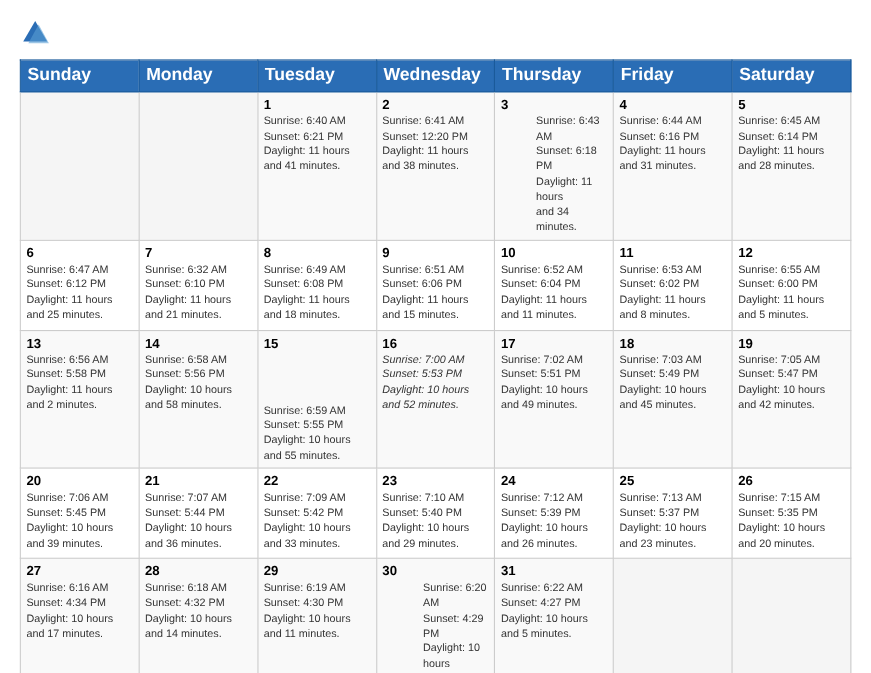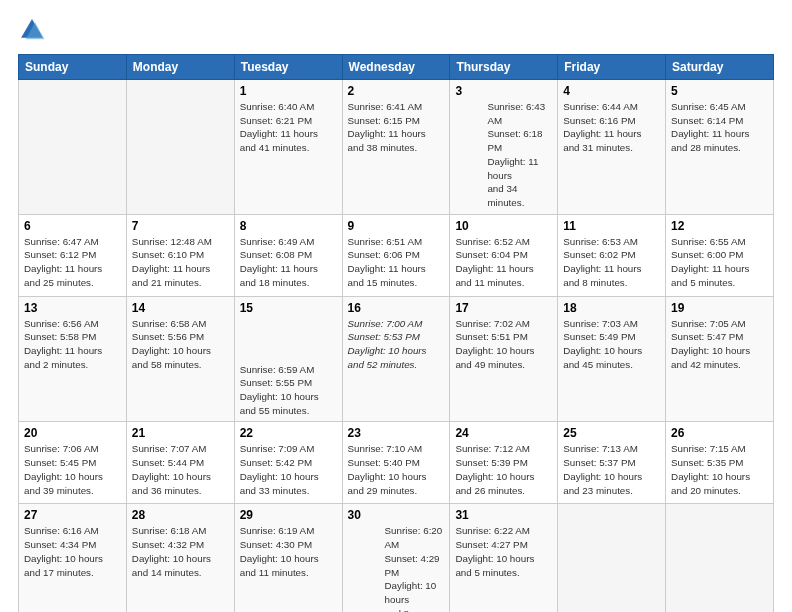--- a/index.html
+++ b/index.html
@@ -59,21 +59,21 @@
       color: #555;
     }
     .calendar {
       width: 100%;
       border-collapse: collapse;
       font-size: 10.5px;
     }
     .calendar thead tr th {
       background: #2a6db5;
       color: #fff;
-      font-size: 12px;
+      font-size: 16px;
       font-weight: bold;
       padding: 5px 6px;
       text-align: left;
       border: 1px solid #1a5a9a;
     }
     .calendar tbody tr td {
       border: 1px solid #ccc;
       vertical-align: top;
       padding: 4px 5px;
       width: calc(100% / 7);
@@ -144,21 +144,21 @@
           <td>
             <span class="day-num">1</span>
             <div class="day-info" style="white-space: pre-line;">Sunrise: 6:40 AM
 Sunset: 6:21 PM
 Daylight: 11 hours
 and 41 minutes.</div>
           </td>
           <td>
             <span class="day-num">2</span>
             <div class="day-info" style="white-space: pre-line;">Sunrise: 6:41 AM
-Sunset: 6:15 PM
+Sunset: 12:20 PM
 Daylight: 11 hours
 and 38 minutes.</div>
           </td>
           <td>
             <span class="day-num">3</span>
             <div class="day-info" style="white-space: pre-line; margin-left: 32px;">Sunrise: 6:43 AM
 Sunset: 6:18 PM
 Daylight: 11 hours
 and 34 minutes.</div>
           </td>
@@ -180,21 +180,21 @@
         <tr>
           <td>
             <span class="day-num">6</span>
             <div class="day-info" style="white-space: pre-line;">Sunrise: 6:47 AM
 Sunset: 6:12 PM
 Daylight: 11 hours
 and 25 minutes.</div>
           </td>
           <td>
             <span class="day-num">7</span>
-            <div class="day-info" style="white-space: pre-line;">Sunrise: 12:48 AM
+            <div class="day-info" style="white-space: pre-line;">Sunrise: 6:32 AM
 Sunset: 6:10 PM
 Daylight: 11 hours
 and 21 minutes.</div>
           </td>
           <td>
             <span class="day-num">8</span>
             <div class="day-info" style="white-space: pre-line;">Sunrise: 6:49 AM
 Sunset: 6:08 PM
 Daylight: 11 hours
 and 18 minutes.</div>

